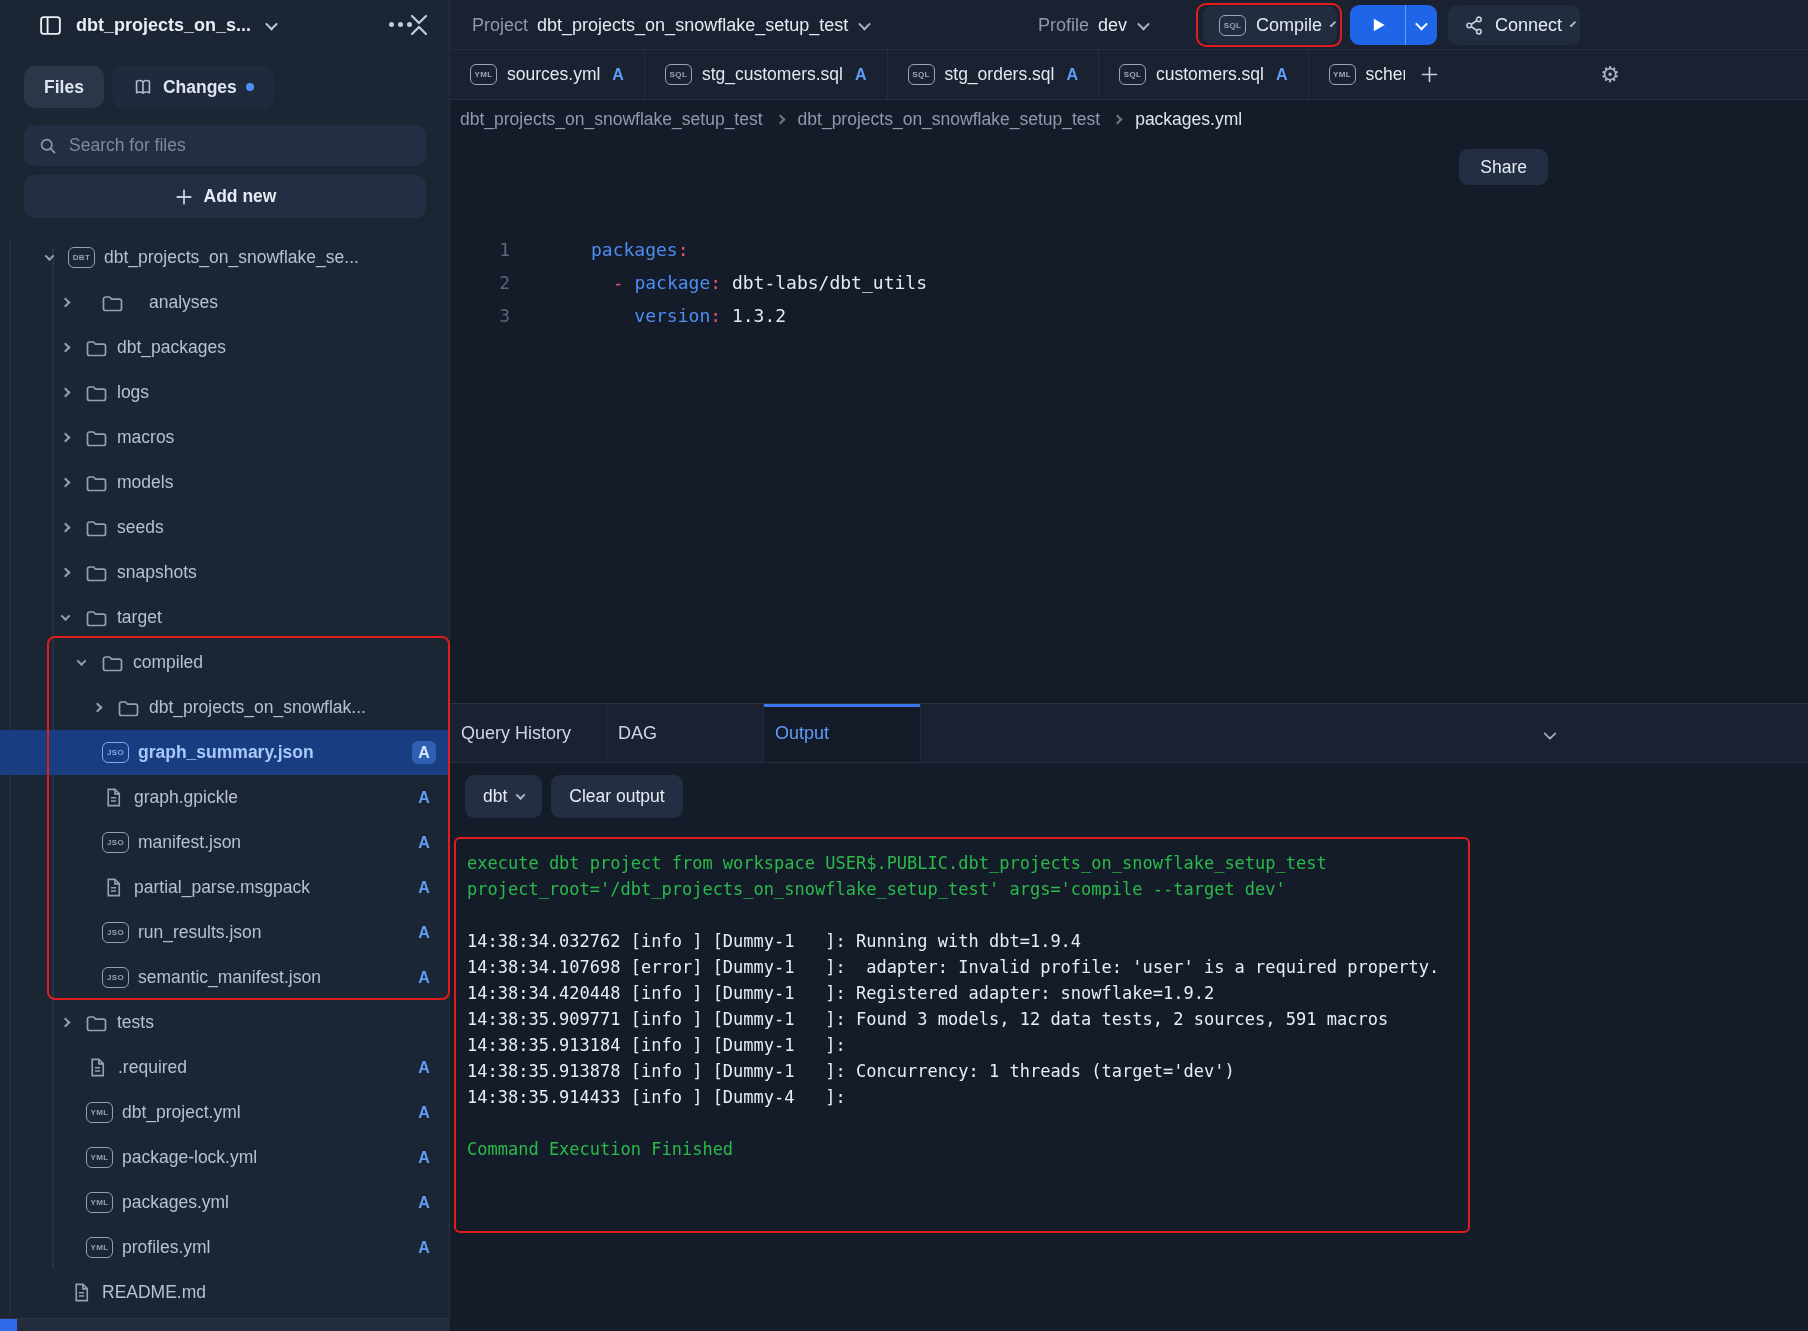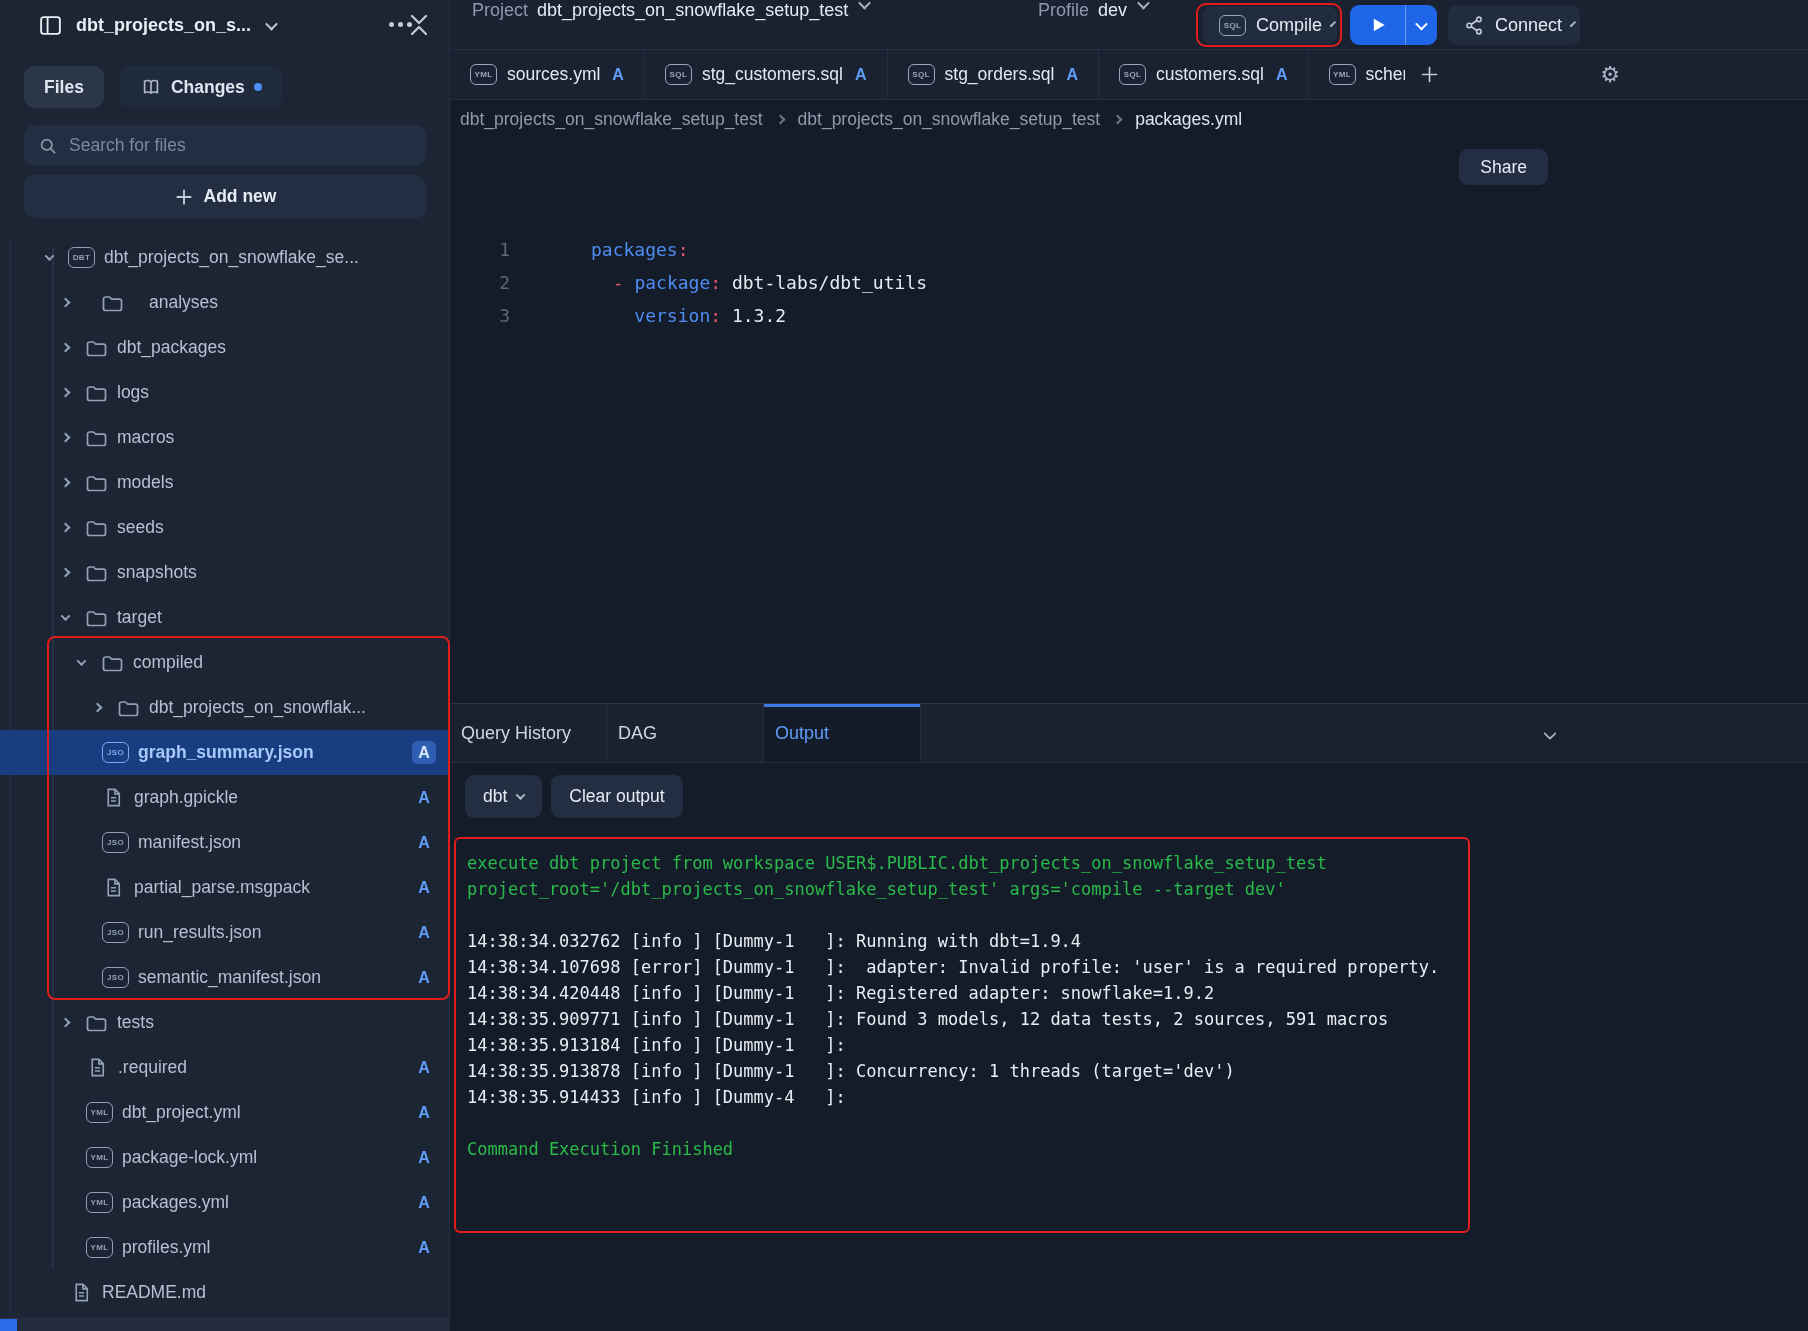--- a/index.html
+++ b/index.html
@@ -22,21 +22,21 @@
   
   .sidebar { position:absolute; left:0; top:0; width:450px; height:1331px;
              background:#1c2534; border-right:1px solid #272f40; }
   .sb-header { position:relative; height:50px; display:flex; align-items:center; padding-left:38px; }
   .sb-title { font-size:18px; font-weight:bold; color:#e9edf4; margin-left:13px; }
   .sb-header .chev { color:#c3ccda; margin-left:16px; }
   .more-dots { position:absolute; right:55px; top:22px; width:5px; height:5px; border-radius:50%;
                background:#c3ccda; box-shadow:9px 0 0 #c3ccda, 18px 0 0 #c3ccda; }
   .collapse-x { position:absolute; right:18px; top:13px; color:#c3ccda; }
 
-  .sb-seg { position:absolute; left:24px; top:66px; display:flex; gap:16px; }
+  .sb-seg { position:absolute; left:24px; top:66px; display:flex; gap:8px; }
   .seg { display:flex; align-items:center; gap:9px; height:42px; border:none; cursor:pointer;
          border-radius:11px; background:#202a3d; color:#dfe5ee; font-size:17.5px; font-weight:bold;
          padding:0 20px; font-family:inherit; }
   .seg.active { background:#2c3649; }
   .seg .dot { width:8px; height:8px; border-radius:50%; background:#4e8ef7; }
   .seg svg { color:#aeb8c8; }
 
   .sb-search { position:absolute; left:24px; top:125px; width:402px; height:41px;
                background:#232e42; border-radius:10px; display:flex; align-items:center; padding:0 14px; }
   .sb-search input { flex:1; background:transparent; border:none; outline:none; color:#dfe5ee;
@@ -64,21 +64,21 @@
   .guide-line { position:absolute; left:52px; top:247px; width:2px; height:1021px; background:#273143; }
   .scroll-track { position:absolute; left:9px; top:238px; width:2px; height:1078px; background:#232c3d; }
   .sb-footer { position:absolute; left:0; bottom:0; width:450px; height:13px; background:#232c3d;
                border-top:1px solid #2a3343; }
   .sb-thumb { position:absolute; left:0; bottom:0; width:17px; height:12px; background:#2e6ceb; }
 
   
   .main { position:absolute; left:450px; top:0; width:1358px; height:1331px; }
 
   .topbar { position:relative; height:50px; background:#1a2231; border-bottom:1px solid #252d3e; }
-  .tb-group { position:absolute; top:0; height:50px; display:flex; align-items:flex-start; gap:9px; cursor:pointer; }
+  .tb-group { position:absolute; top:0; height:50px; display:flex; align-items:center; gap:9px; cursor:pointer; }
   .tb-label { color:#8e99ac; font-size:18px; }
   .tb-value { color:#e6ebf3; font-size:18px; }
   .tb-group .chev { color:#aab4c4; margin-left:3px; }
   .g-project { left:22px; }
   .g-profile { left:588px; }
   .tb-btn { position:absolute; display:flex; align-items:center; gap:10px; background:#222c3f; border:none;
             border-radius:9px; color:#e6ebf3; font-size:18px; cursor:pointer; font-family:inherit; padding:0 16px; }
   .tb-btn .chev { color:#aab4c4; }
   .btn-compile { left:753px; top:6px; height:38px; width:134px; }
   .btn-connect { left:998px; top:5px; height:40px; width:132px; }

